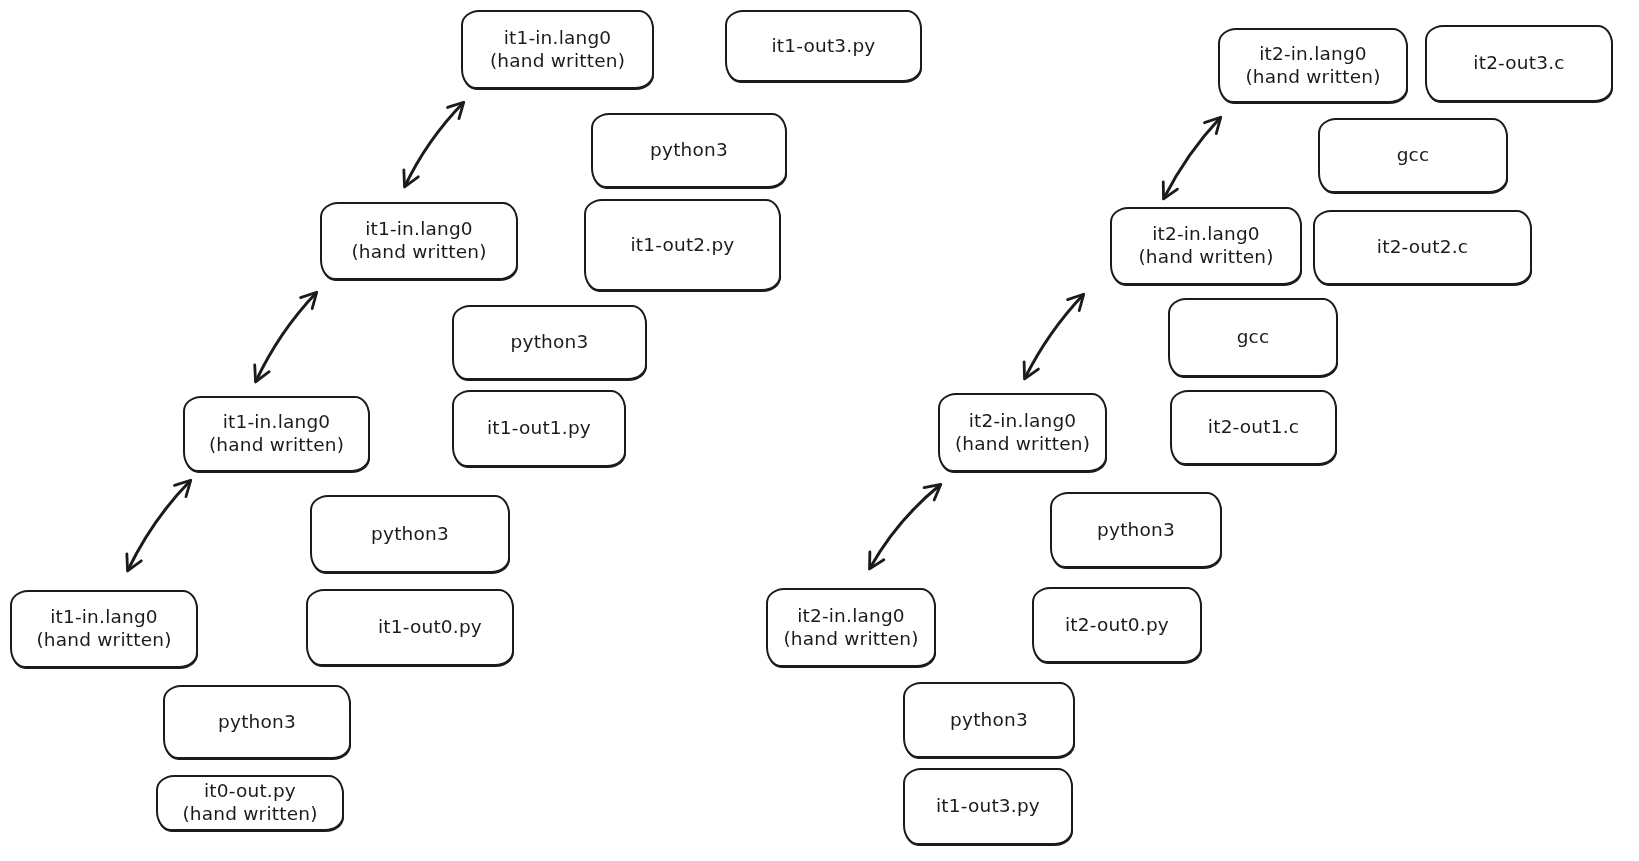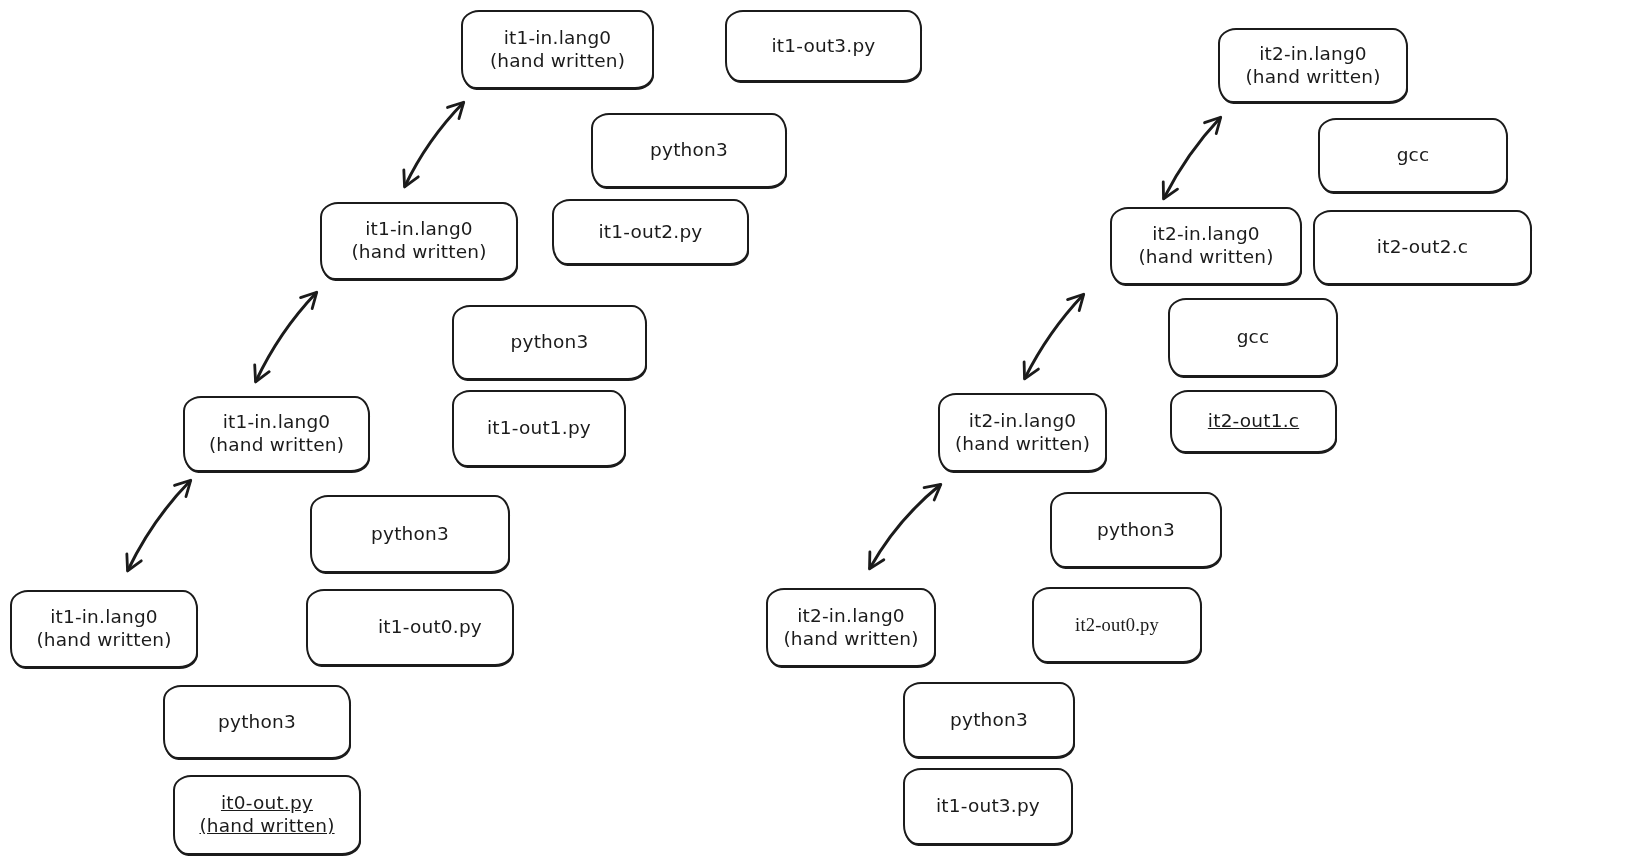--- a/index.html
+++ b/index.html
@@ -50,49 +50,50 @@
       </marker>
     </defs>
     <path d="M 128 570 Q 152 520 190 481" fill="none" stroke="#1b1b1b" stroke-width="3" stroke-linecap="round" marker-start="url(#ah)" marker-end="url(#ah)"></path>
     <path d="M 256 381 Q 279 332 316 293" fill="none" stroke="#1b1b1b" stroke-width="3" stroke-linecap="round" marker-start="url(#ah)" marker-end="url(#ah)"></path>
     <path d="M 405 186 Q 427 140 463 103" fill="none" stroke="#1b1b1b" stroke-width="3" stroke-linecap="round" marker-start="url(#ah)" marker-end="url(#ah)"></path>
     <path d="M 870 568 Q 897 520 940 485" fill="none" stroke="#1b1b1b" stroke-width="3" stroke-linecap="round" marker-start="url(#ah)" marker-end="url(#ah)"></path>
     <path d="M 1025 378 Q 1048 332 1083 295" fill="none" stroke="#1b1b1b" stroke-width="3" stroke-linecap="round" marker-start="url(#ah)" marker-end="url(#ah)"></path>
     <path d="M 1164 198 Q 1187 153 1220 118" fill="none" stroke="#1b1b1b" stroke-width="3" stroke-linecap="round" marker-start="url(#ah)" marker-end="url(#ah)"></path>
   </svg>
 
-  <div class="node" style="left:173px; top:775px; width:188px; height:80px;text-decoration:underline;">it0-out.py
+  <div class="node" style="left:156px; top:775px; width:188px; height:56px;">it0-out.py
 (hand written)</div>
   <div class="node" style="left:163px; top:685px; width:188px; height:74px;">python3</div>
   <div class="node" style="left:10px; top:590px; width:188px; height:78px;">it1-in.lang0
 (hand written)</div>
   <div class="node" style="left:306px; top:589px; width:208px; height:77px;padding-left:48px;">it1-out0.py</div>
   <div class="node" style="left:310px; top:495px; width:200px; height:78px;">python3</div>
   <div class="node" style="left:183px; top:396px; width:187px; height:76px;">it1-in.lang0
 (hand written)</div>
   <div class="node" style="left:452px; top:390px; width:174px; height:77px;">it1-out1.py</div>
   <div class="node" style="left:452px; top:305px; width:195px; height:75px;">python3</div>
   <div class="node" style="left:320px; top:202px; width:198px; height:78px;">it1-in.lang0
 (hand written)</div>
-  <div class="node" style="left:552px; top:199px; width:197px; height:66px;">it1-out2.py</div>
+  <div class="node" style="left:584px; top:199px; width:197px; height:92px;">it1-out2.py</div>
   <div class="node" style="left:591px; top:113px; width:196px; height:75px;">python3</div>
   <div class="node" style="left:461px; top:10px; width:193px; height:79px;">it1-in.lang0
 (hand written)</div>
   <div class="node" style="left:725px; top:10px; width:197px; height:72px;">it1-out3.py</div>
 
   <div class="node" style="left:903px; top:768px; width:170px; height:77px;">it1-out3.py</div>
   <div class="node" style="left:903px; top:682px; width:172px; height:76px;">python3</div>
   <div class="node" style="left:766px; top:588px; width:170px; height:79px;">it2-in.lang0
 (hand written)</div>
-  <div class="node" style="left:1032px; top:587px; width:170px; height:76px;font-family:Liberation Serif, serif;">it2-out0.py</div>
+  <div class="node" style="left:1032px; top:587px; width:170px; height:76px;">it2-out0.py</div>
   <div class="node" style="left:1050px; top:492px; width:172px; height:76px;">python3</div>
   <div class="node" style="left:938px; top:393px; width:169px; height:79px;">it2-in.lang0
 (hand written)</div>
-  <div class="node" style="left:1170px; top:390px; width:167px; height:63px;text-decoration:underline;">it2-out1.c</div>
+  <div class="node" style="left:1170px; top:390px; width:167px; height:75px;">it2-out1.c</div>
   <div class="node" style="left:1168px; top:298px; width:170px; height:79px;">gcc</div>
   <div class="node" style="left:1110px; top:207px; width:192px; height:78px;">it2-in.lang0
 (hand written)</div>
   <div class="node" style="left:1313px; top:210px; width:219px; height:75px;">it2-out2.c</div>
   <div class="node" style="left:1318px; top:118px; width:190px; height:75px;">gcc</div>
   <div class="node" style="left:1218px; top:28px; width:190px; height:75px;">it2-in.lang0
 (hand written)</div>
+  <div class="node" style="left:1425px; top:25px; width:188px; height:77px;">it2-out3.c</div>
 
 </div>
 
 </body></html>

